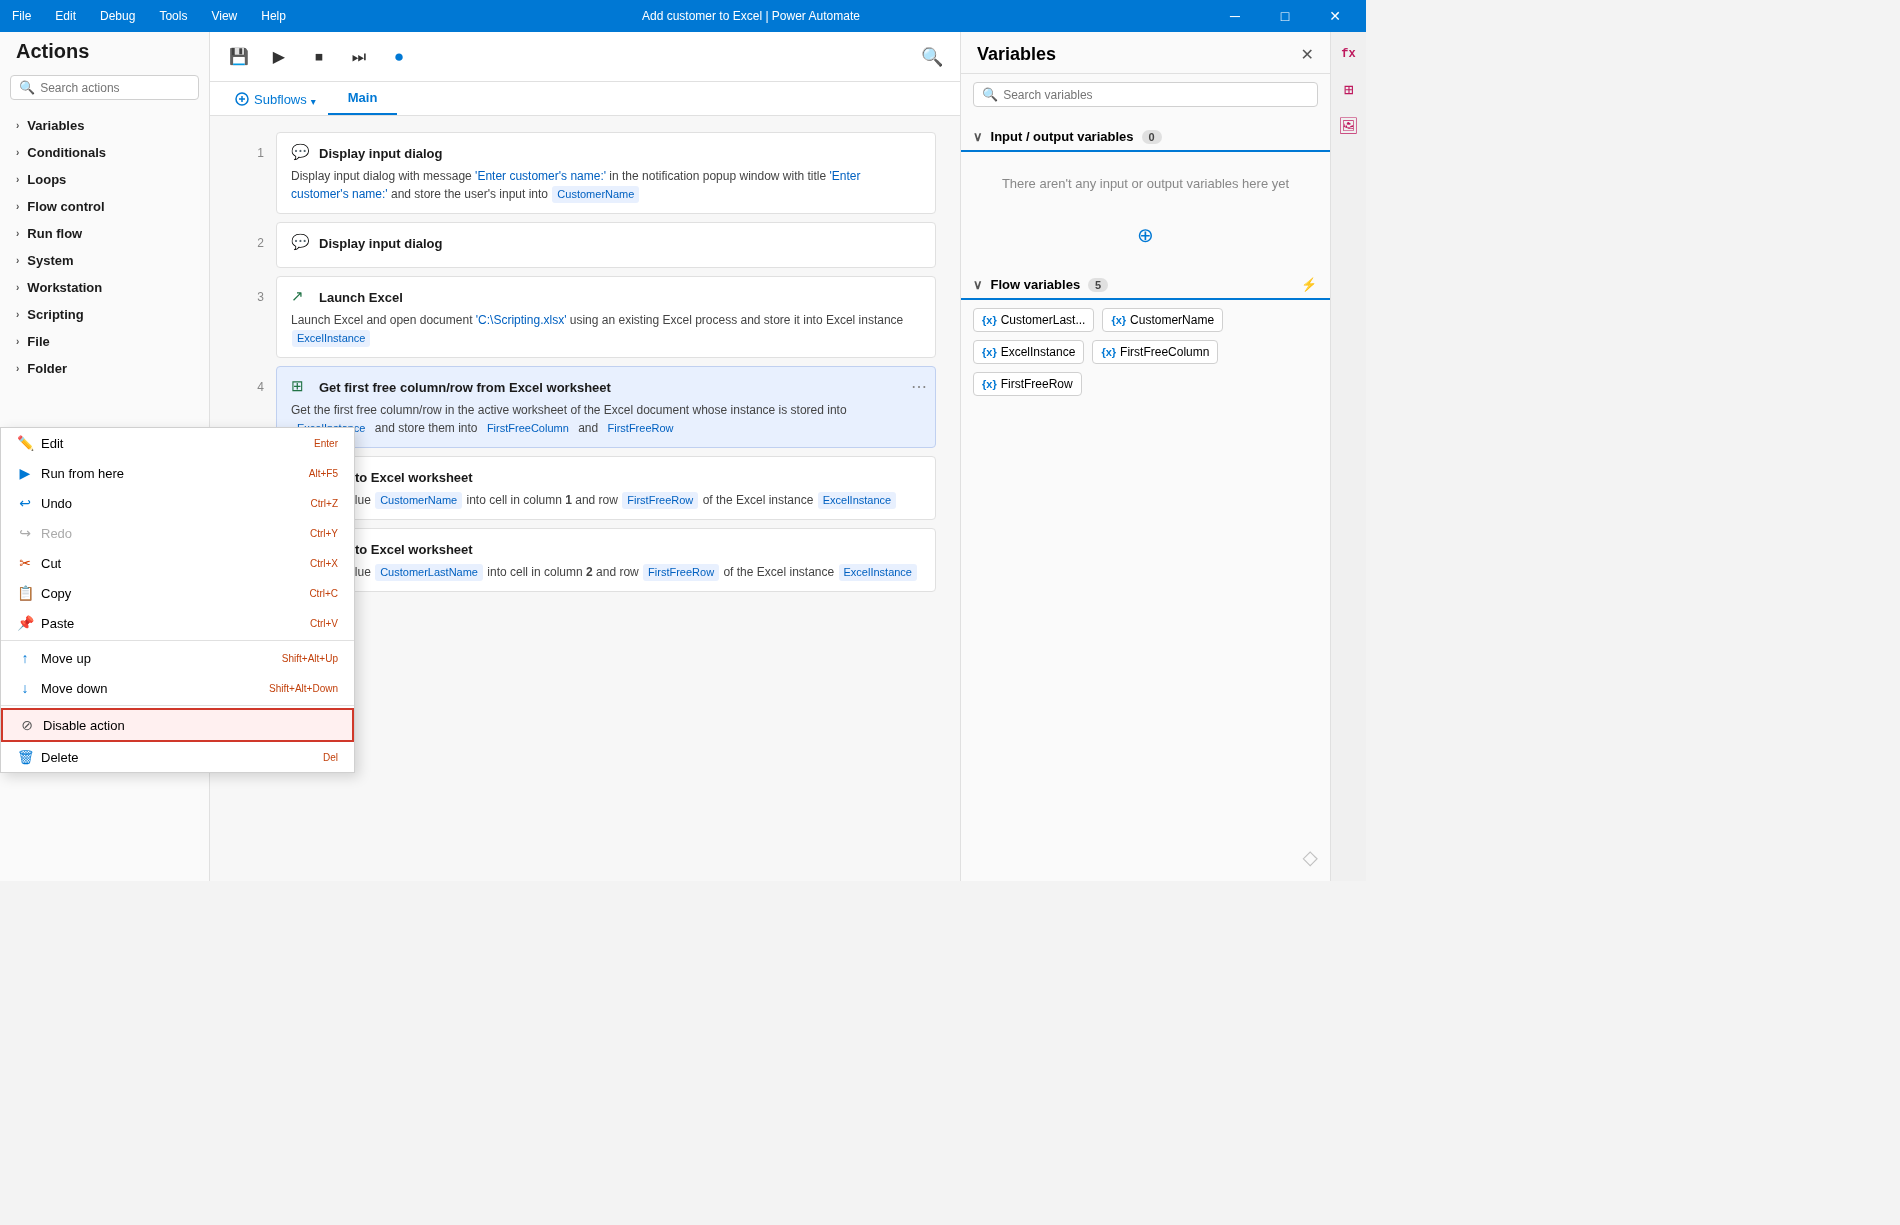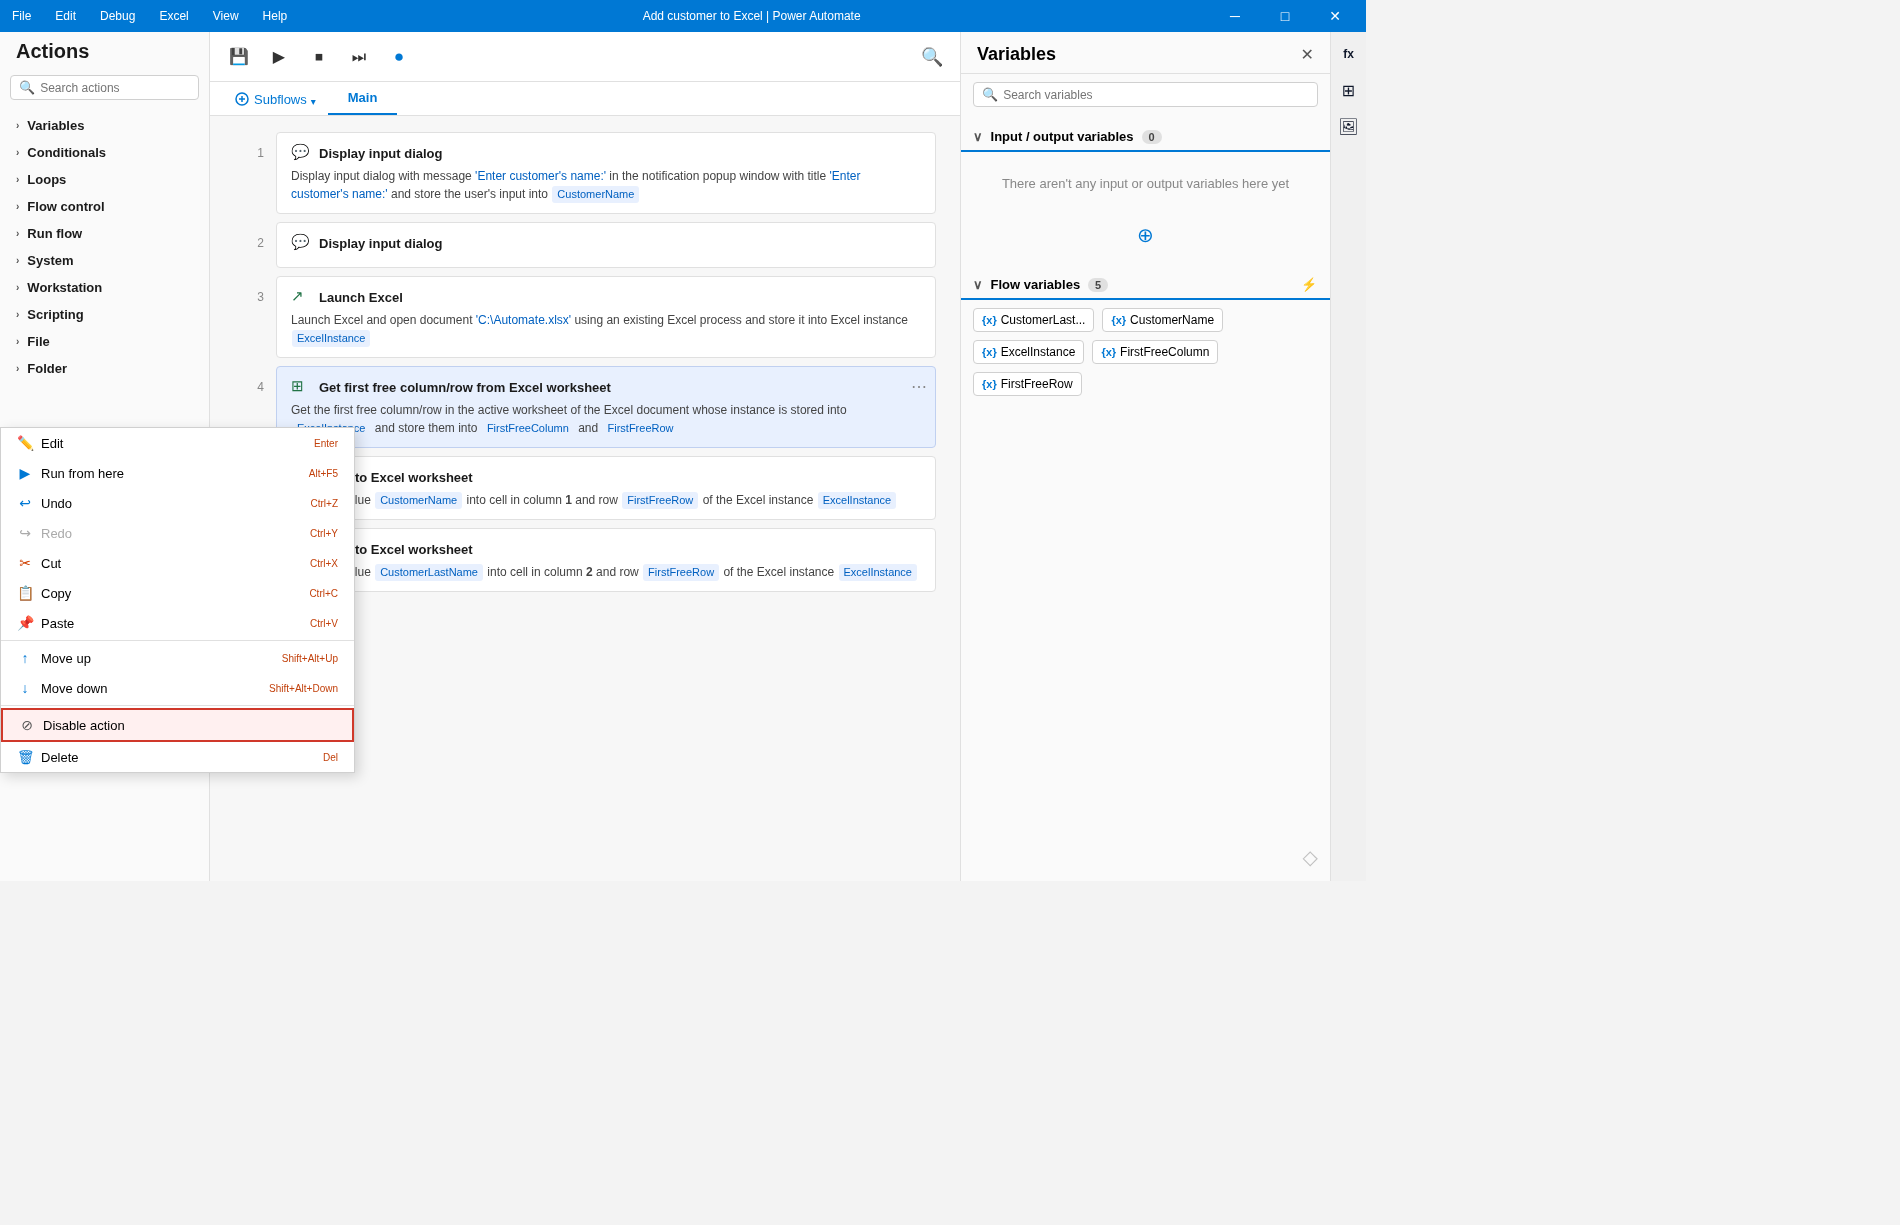--- a/index.html
+++ b/index.html
@@ -217,36 +217,36 @@
     .right-icons {
       width: 36px;
       background: #f0f0f0;
       border-left: 1px solid #e0e0e0;
       display: flex;
       flex-direction: column;
       align-items: center;
       padding: 8px 0;
       gap: 8px;
     }
-    .right-icon { width: 28px; height: 28px; display: flex; align-items: center; justify-content: center; cursor: pointer; font-size: 16px; color: #0f172a; border-radius: 4px; }
+    .right-icon { width: 28px; height: 28px; display: flex; align-items: center; justify-content: center; cursor: pointer; font-size: 16px; color: #be185d; border-radius: 4px; font-family: Liberation Mono, monospace; }
 
     .diamond-icon {
       position: absolute; bottom: 12px; right: 12px;
       font-size: 20px; color: #c0c0c0;
     }
   </style>
 </head>
 <body>
 
 <div class="titlebar">
   <div class="titlebar-menu">
     <span>File</span>
     <span>Edit</span>
     <span>Debug</span>
-    <span>Excel</span>
+    <span>Tools</span>
     <span>View</span>
     <span>Help</span>
   </div>
   <div class="titlebar-title">Add customer to Excel | Power Automate</div>
   <div class="titlebar-controls">
     <div class="titlebar-ctrl">─</div>
     <div class="titlebar-ctrl">□</div>
     <div class="titlebar-ctrl close">✕</div>
   </div>
 </div>
@@ -436,21 +436,21 @@
       </div>
 
       <div class="step-row">
         <div class="step-num">3</div>
         <div class="step-card">
           <div class="step-header">
             <span class="step-icon" style="color:#217346;">↗</span>
             <span class="step-title">Launch Excel</span>
           </div>
           <div class="step-desc">
-            Launch Excel and open document <span class="link-text">'C:\Automate.xlsx'</span> using an existing Excel process and store it into Excel instance <span class="var-chip">ExcelInstance</span>
+            Launch Excel and open document <span class="link-text">'C:\Scripting.xlsx'</span> using an existing Excel process and store it into Excel instance <span class="var-chip">ExcelInstance</span>
           </div>
         </div>
       </div>
 
       <div class="step-row">
         <div class="step-num">4</div>
         <div class="step-card highlighted">
           <div class="step-header">
             <span class="step-icon" style="color:#217346;">⊞</span>
             <span class="step-title">Get first free column/row from Excel worksheet</span>

